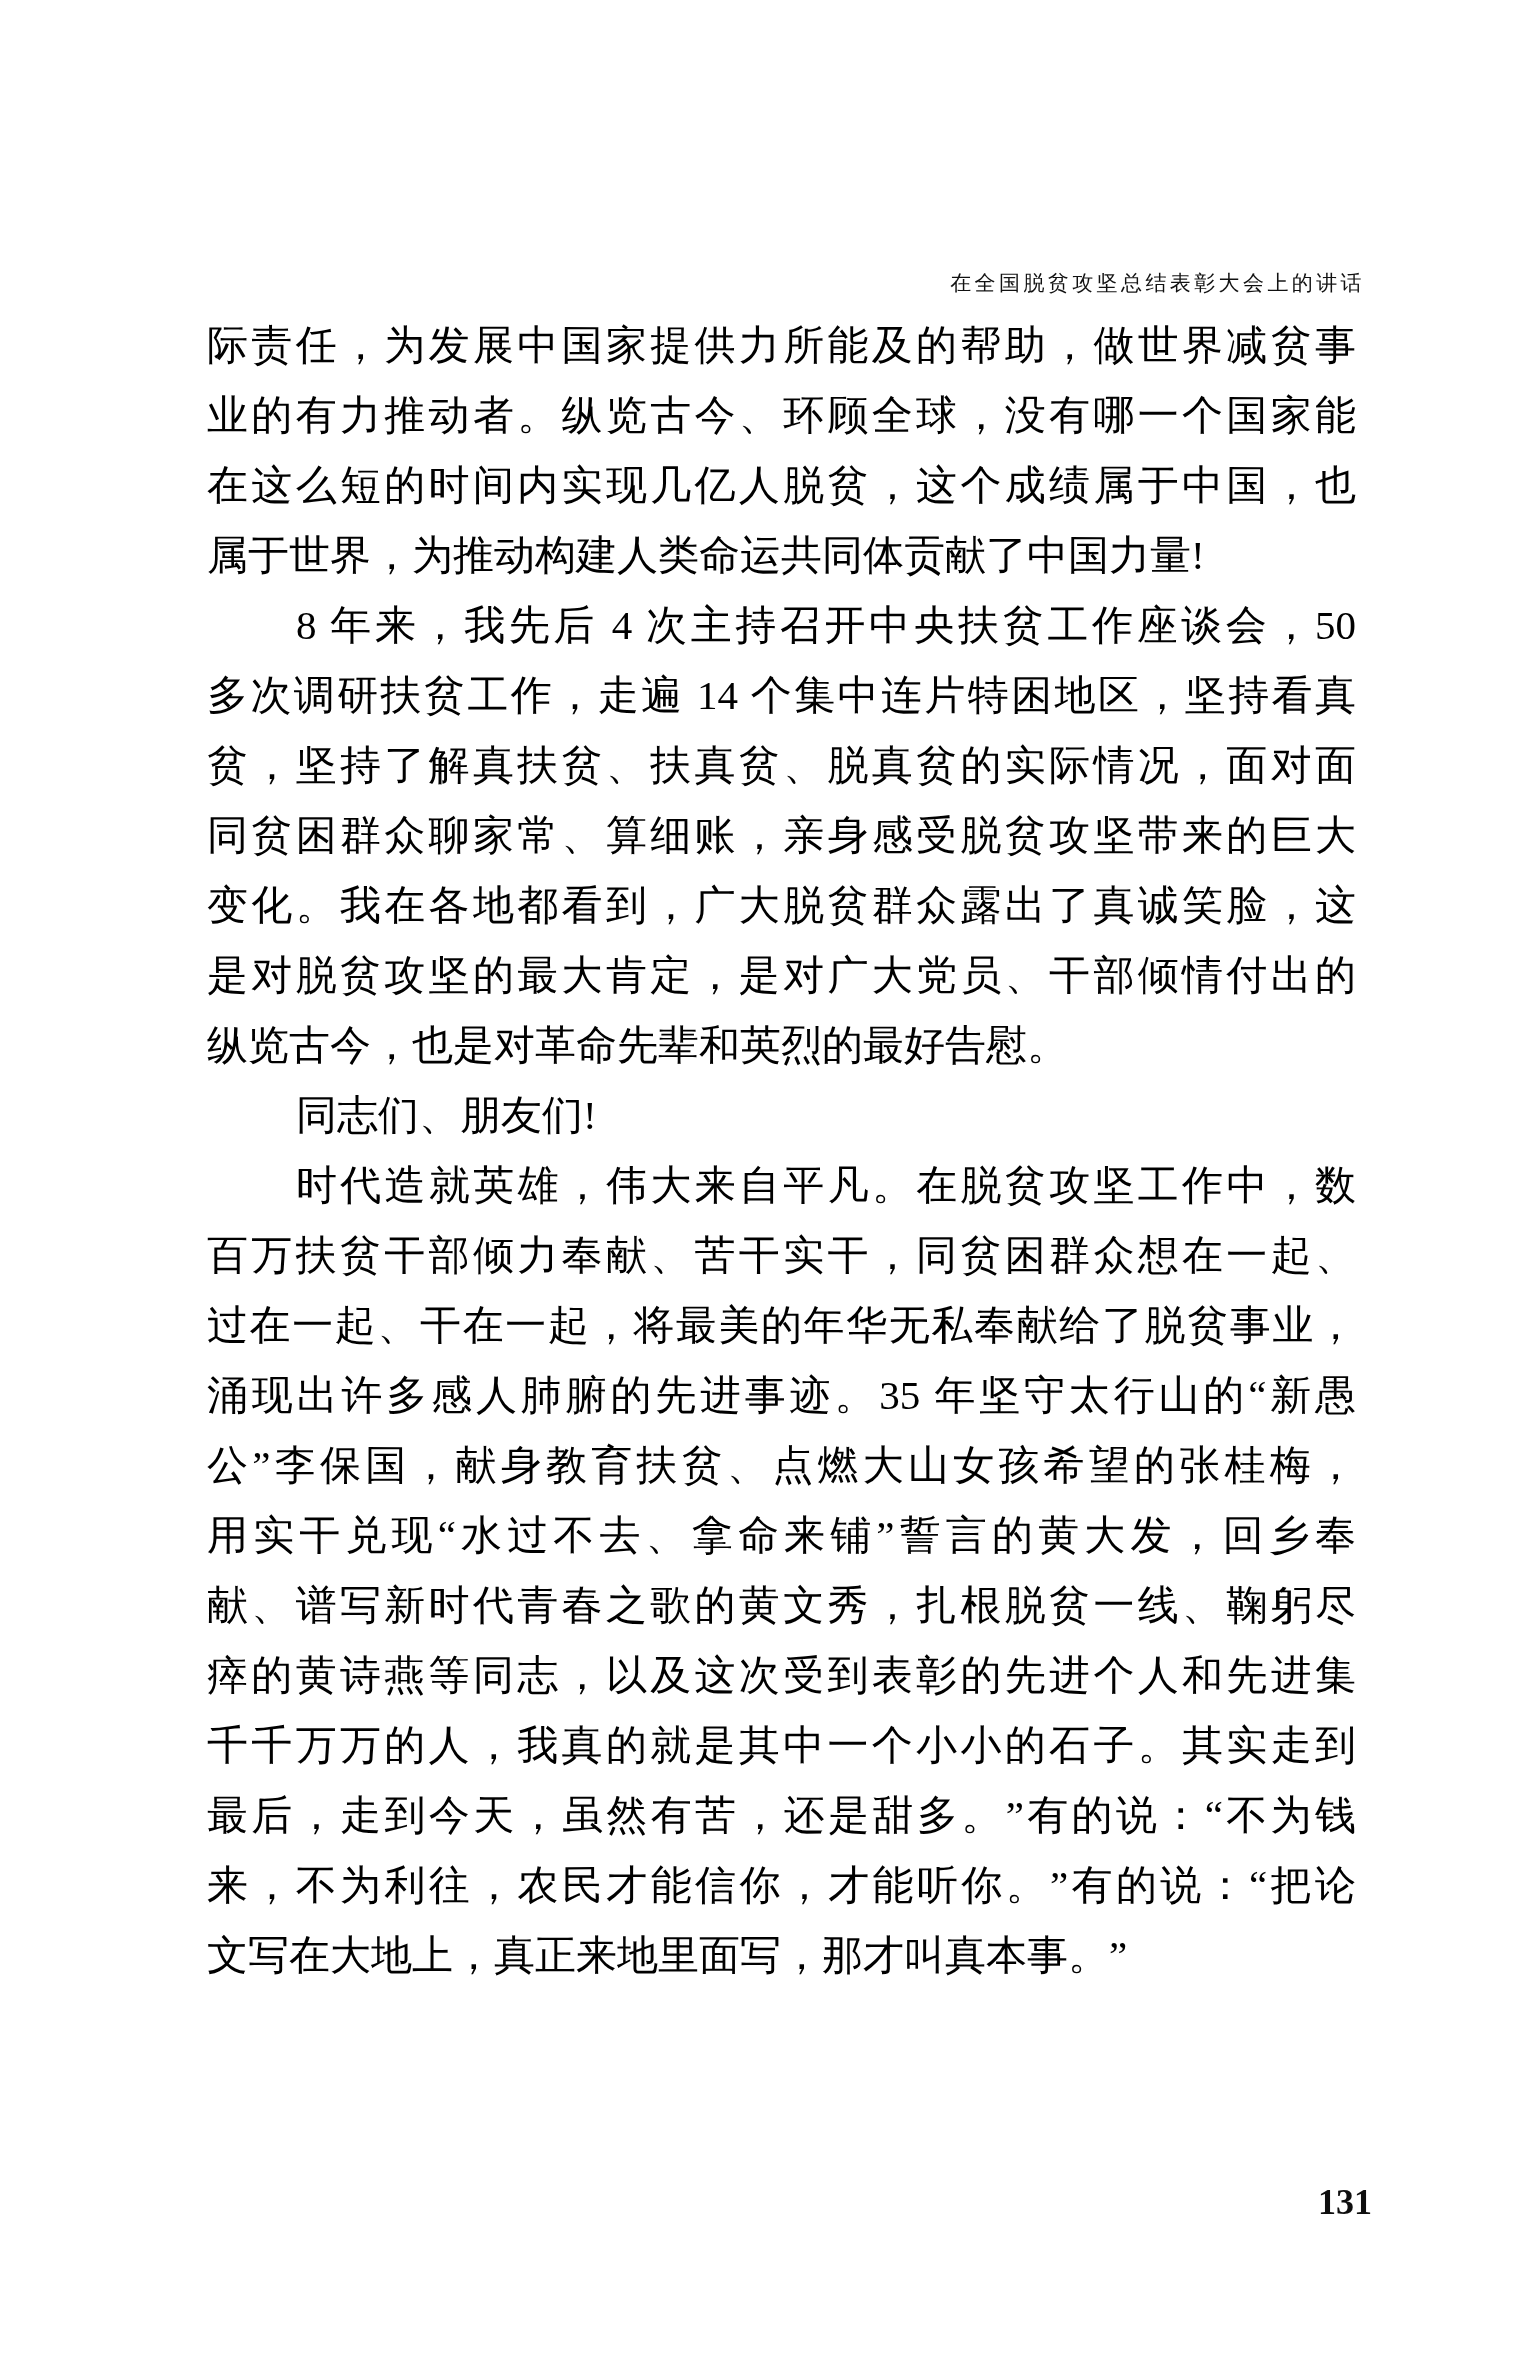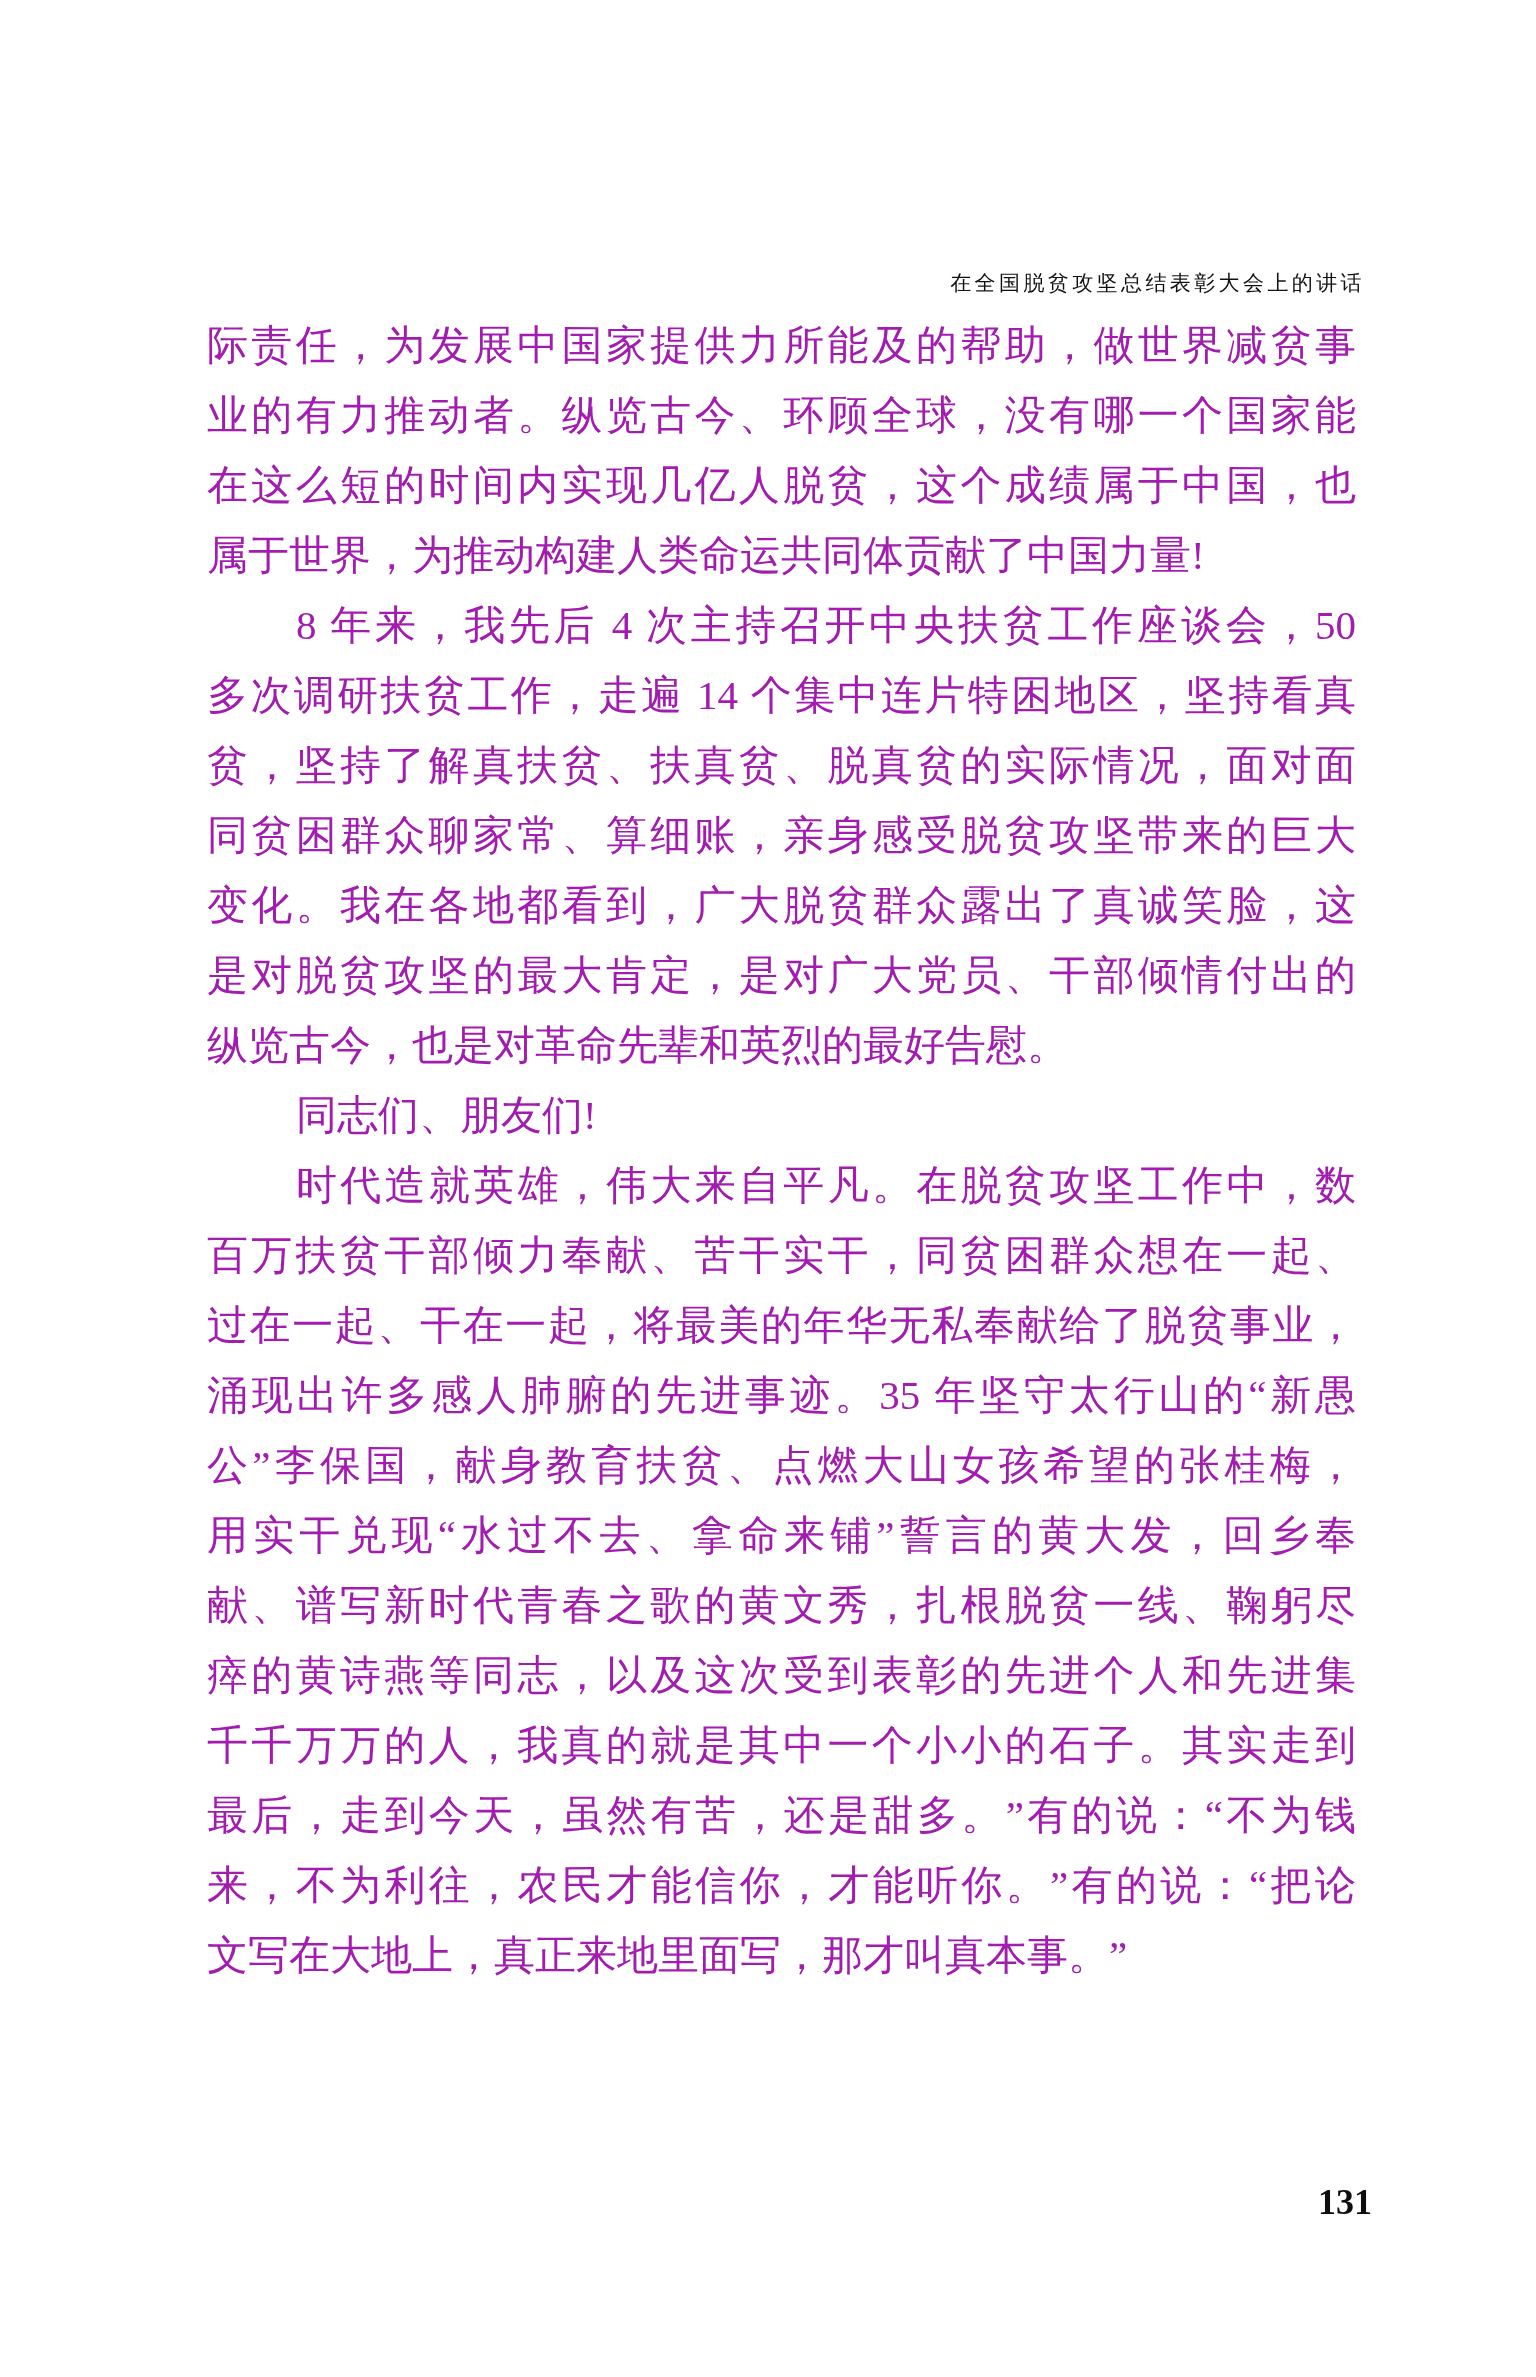--- a/index.html
+++ b/index.html
@@ -35,21 +35,21 @@
   }
   .ln {
     font-size: 41px;
     height: 70px;
     line-height: 70px;
     text-align: justify;
     text-align-last: justify;
     text-justify: inter-character;
     white-space: normal;
     overflow: hidden;
-    color: #a21caf;
+    color: #000000;
   }
   .ln.end {
     text-align-last: left;
   }
   .ln.indent {
     padding-left: 89px;
     width: 1060px;
   }
   .page-number {
     position: absolute;

